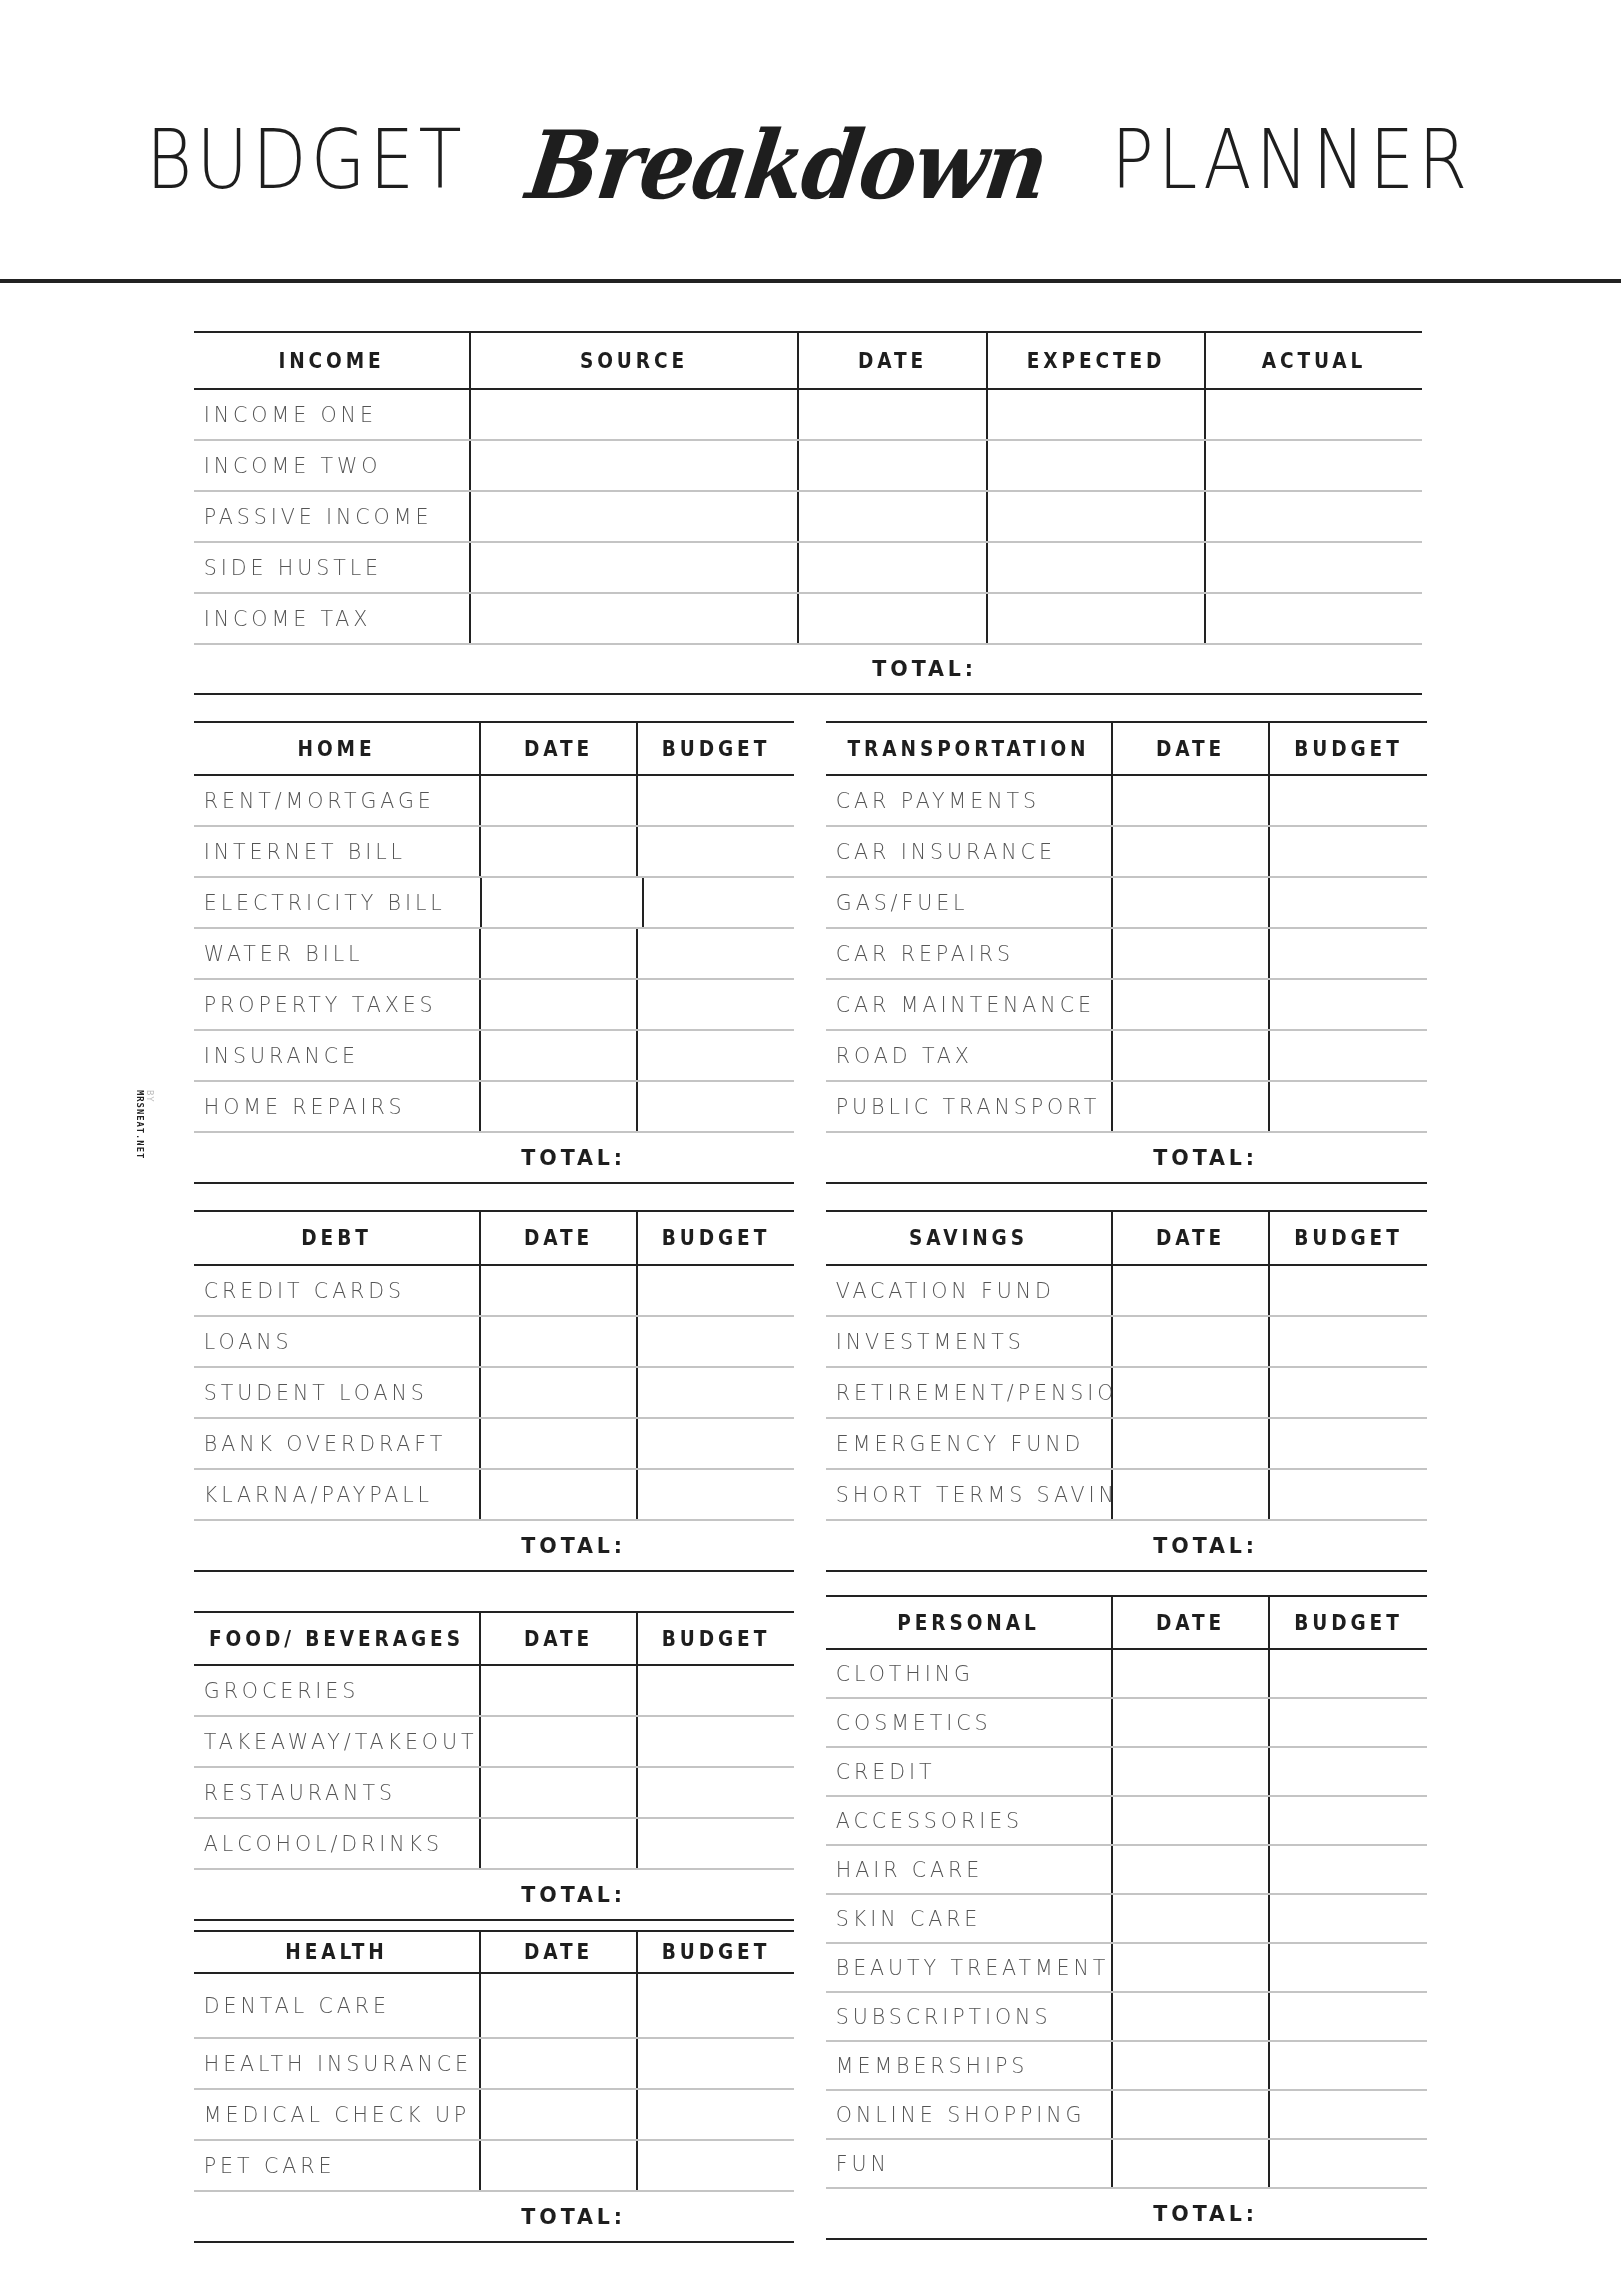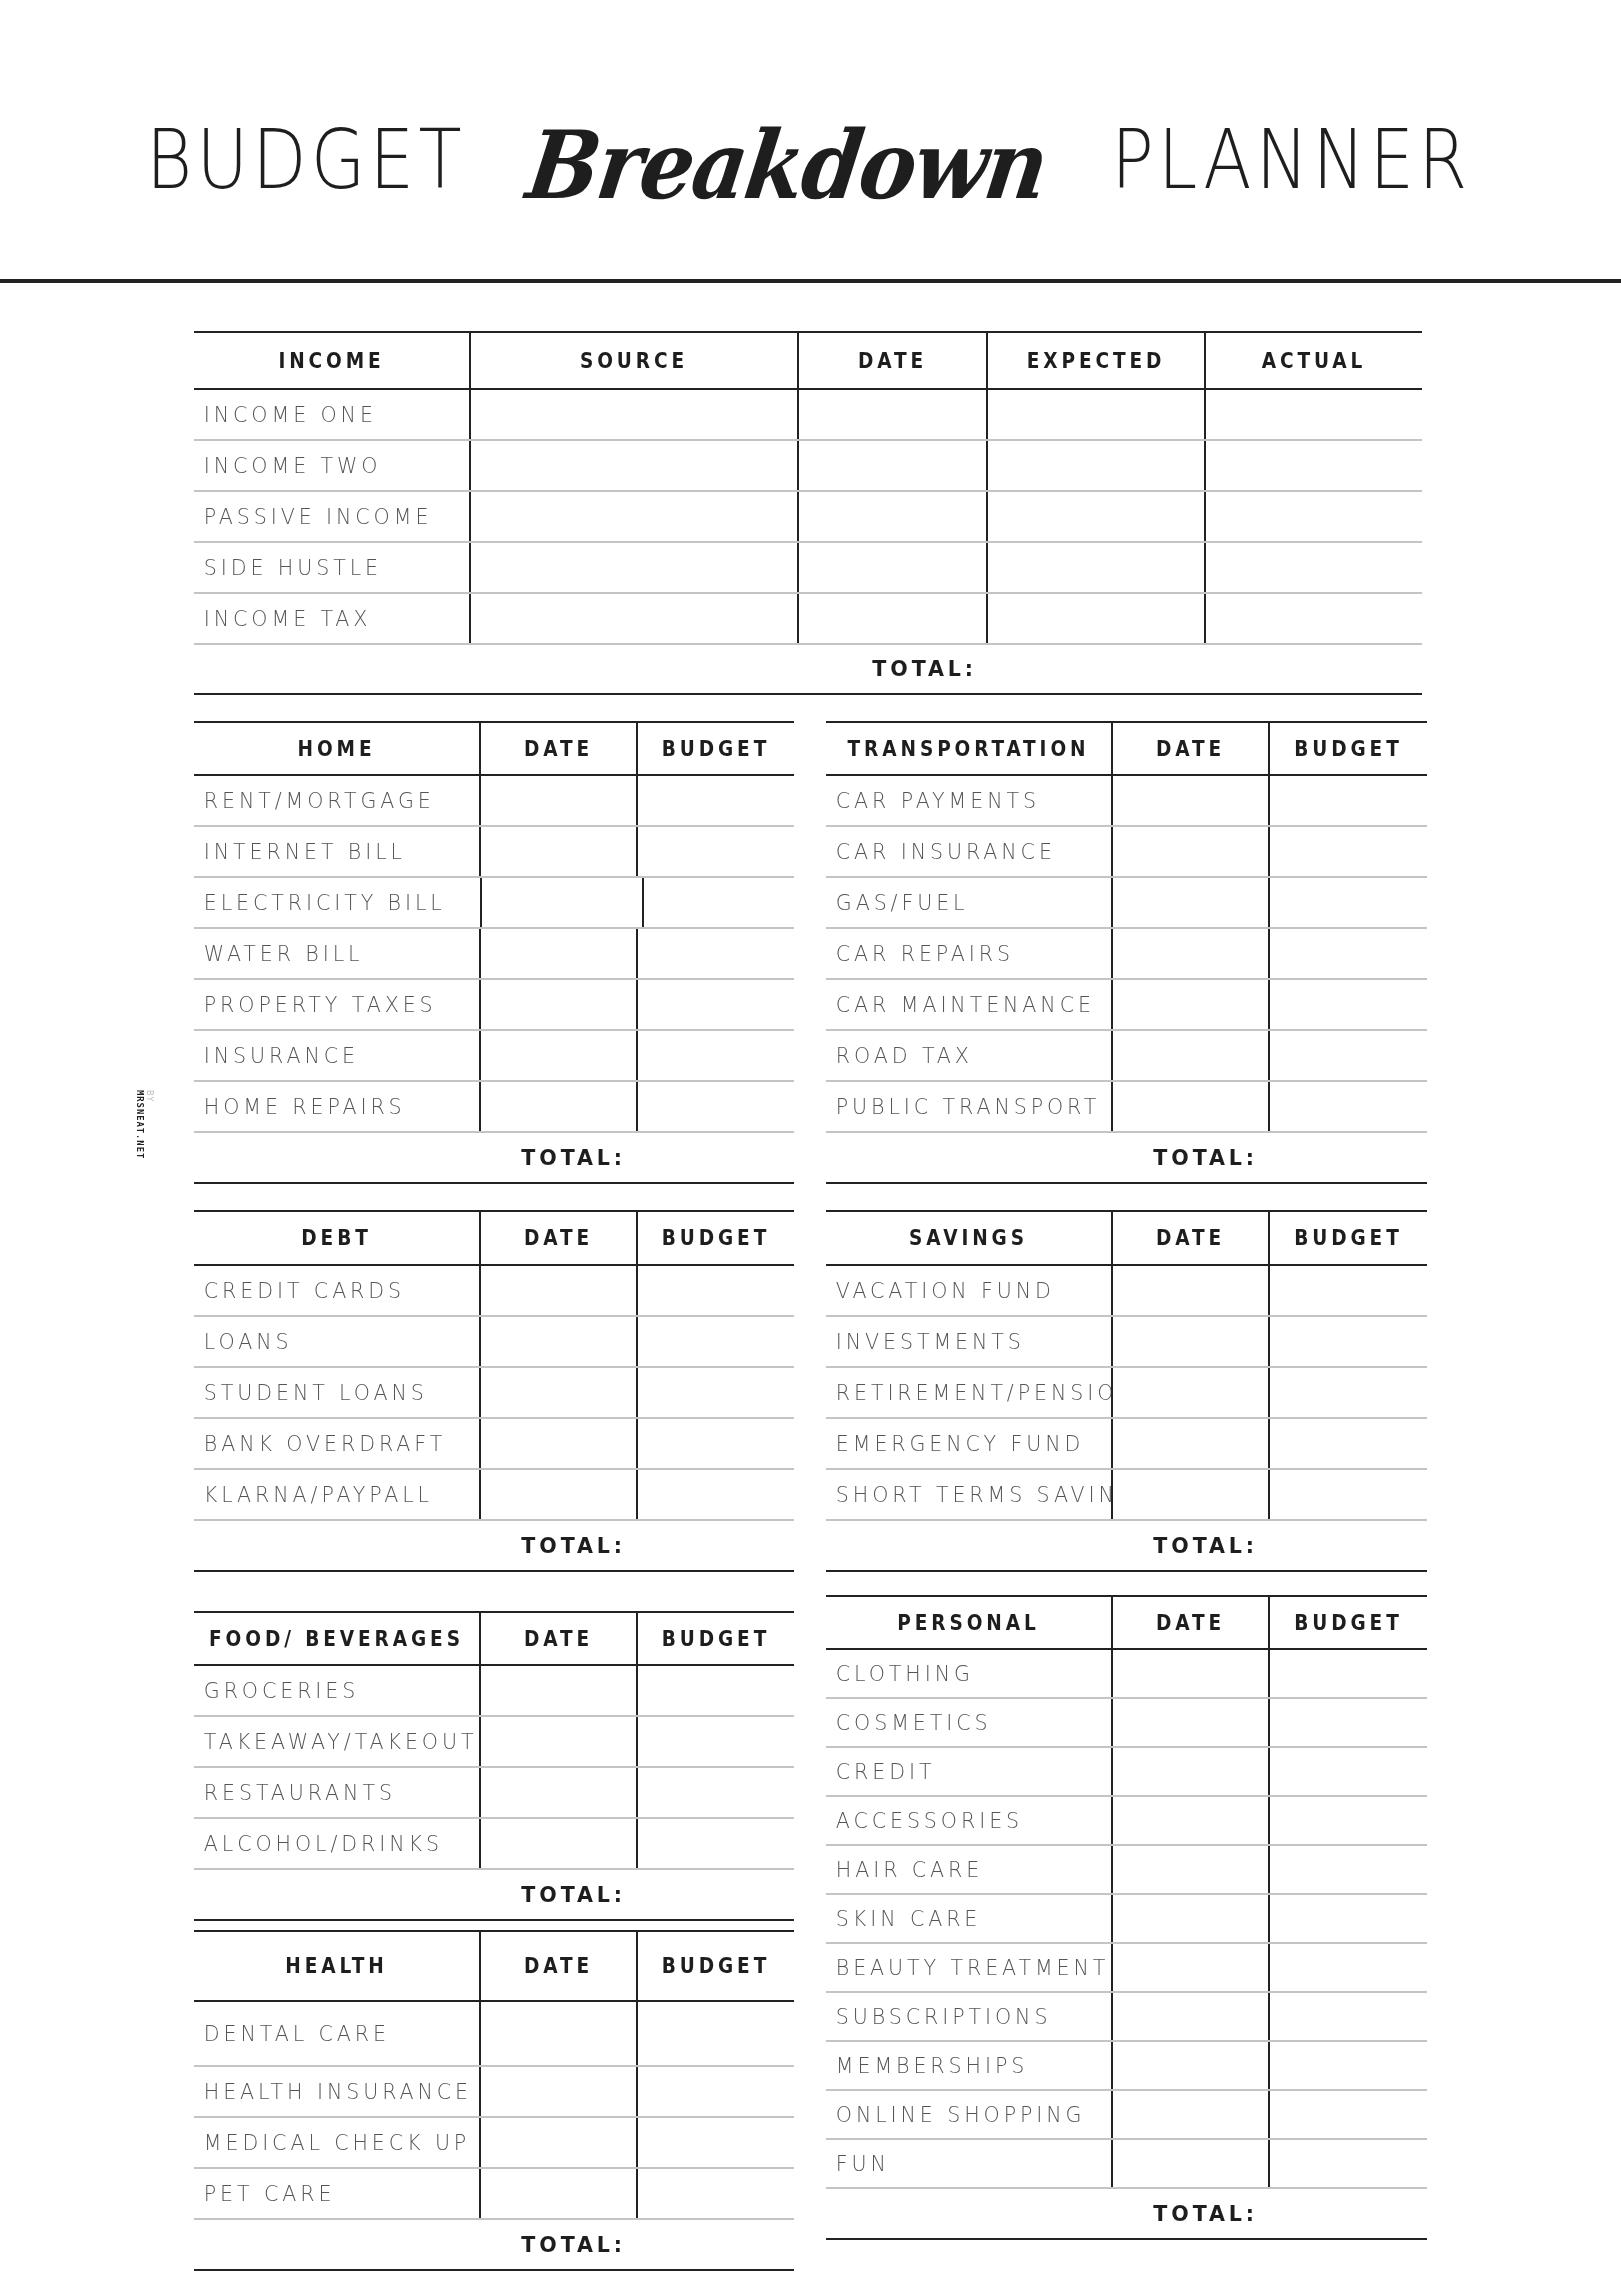--- a/index.html
+++ b/index.html
@@ -306,21 +306,21 @@
       <div class="row" style="height: 51px;">
         <div class="cell label" style="width: 285px;">ALCOHOL/DRINKS</div>
         <div class="cell" style="width: 157px;"></div>
         <div class="cell" style="width: 158px;"></div>
       </div>
       <div class="total" style="position: static; height: 51px; width: 600px; padding-right: 168px;">
         <span>TOTAL:</span>
       </div>
     </div>
     <div class="tbl" style="left: 194px; top: 1930px; width: 600px;">
-      <div class="hdr" style="height: 70px;">
+      <div class="hdr" style="height: 42px;">
         <div class="hcell" style="width: 285px;">HEALTH</div>
         <div class="hcell" style="width: 157px;">DATE</div>
         <div class="hcell" style="width: 158px;">BUDGET</div>
       </div>
       <div class="row" style="height: 65px;">
         <div class="cell label" style="width: 285px;">DENTAL CARE</div>
         <div class="cell" style="width: 157px;"></div>
         <div class="cell" style="width: 158px;"></div>
       </div>
       <div class="row" style="height: 51px;">

